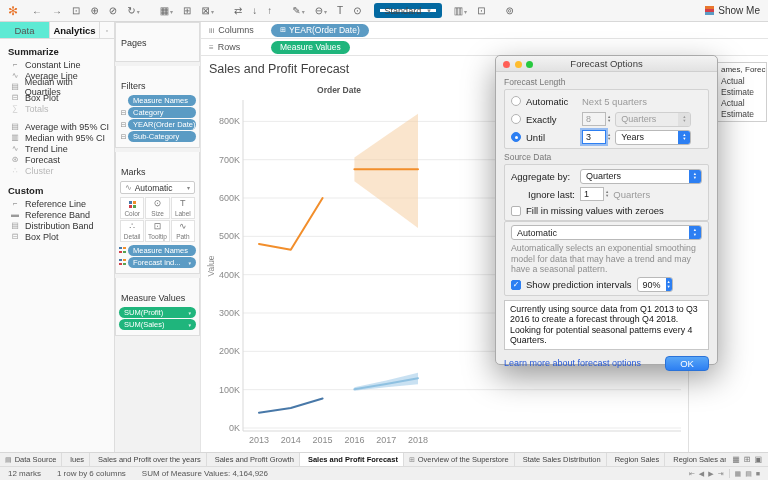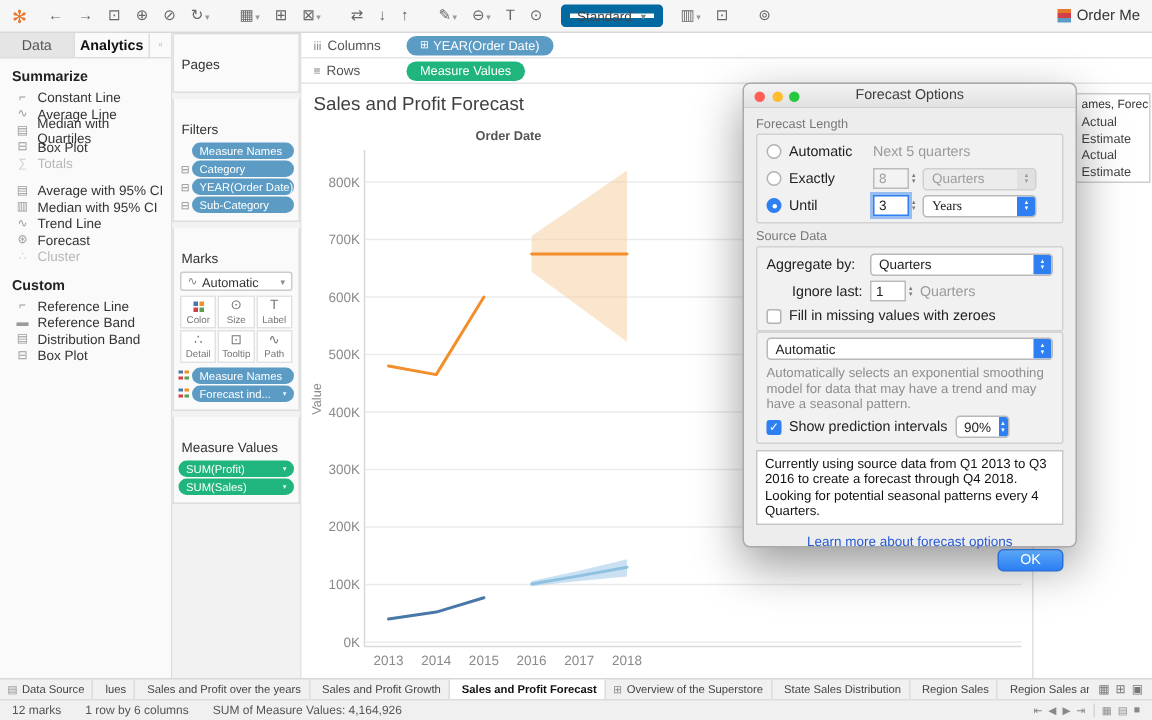--- a/index.html
+++ b/index.html
@@ -17,21 +17,21 @@
   .tb-select{display:flex;align-items:center;gap:6px;border:6px solid #0369a1;background:#fff;
              border-radius:3px;height:15px;padding:0 5px;font-size:9px;color:#444;margin:0 6px;}
   .tb-select .js-caret{font-size:7px;color:#888;}
   .showme{margin-left:auto;display:flex;align-items:center;gap:4px;font-size:10px;color:#333;}
   .showme-ic{width:9px;height:9px;background:linear-gradient(#e8762d 33%,#d33f49 33%,#d33f49 66%,#5b9bc4 66%);}
 
   
   .sidebar{position:absolute;left:0;top:22px;width:115px;bottom:28px;background:#fafafa;
            border-right:1px solid #ddd;}
   .side-tabs{display:flex;height:17px;border-bottom:1px solid #ddd;font-size:9.5px;align-items:stretch;}
-  .side-tab{flex:1;display:flex;align-items:center;justify-content:center;background:#e5e5e5;color:#555;
+  .side-tab{flex:1;display:flex;align-items:center;justify-content:center;background:#5eead4;color:#555;
             border-right:1px solid #ddd;}
   .side-tab.active{background:#fafafa;color:#111;font-weight:bold;}
   .side-mini{width:14px;display:flex;align-items:center;justify-content:center;font-size:7px;color:#999;}
   .an-section{padding:5px 0 2px 0;}
   .an-head{font-size:9.5px;font-weight:bold;color:#222;padding:2px 8px;}
   .an-item{display:flex;align-items:center;gap:5px;height:11px;padding:0 4px 0 10px;font-size:9px;color:#333;}
   .an-item .g{font-size:8px;color:#9a9a9a;width:10px;text-align:center;}
   .an-item.disabled{color:#b8b8b8;}
   .an-item.disabled .g{color:#cfcfcf;}
 
@@ -122,21 +122,21 @@
   .msel-step span{font-size:4.5px;line-height:4.5px;}
   .msel.dis{background:#ececec;border-color:#cfcfcf;}
   .msel.dis .msel-val{color:#9c9c9c;}
   .msel.dis .msel-step{background:#e0e0e0;color:#9a9a9a;}
   .chk{width:10px;height:10px;border:1px solid #b3b3b3;border-radius:2px;background:#fff;flex:none;
        display:flex;align-items:center;justify-content:center;font-size:8px;color:#fff;}
   .chk.on{background:var(--accent);border-color:var(--accent);}
   .desc{color:#8d8d8d;font-size:8.8px;line-height:10.5px;margin:2px 0 2px 0;}
   .summary{background:#fff;border:1px solid #c7c7c7;padding:3px 5px;font-size:8.8px;line-height:10.5px;
            color:#111;margin-top:4px;min-height:44px;}
-  .dlg-footer{display:flex;align-items:center;margin-top:6px;flex-direction:column;}
+  .dlg-footer{display:flex;align-items:center;margin-top:6px;}
   .dlg-link{color:var(--link);font-size:9px;}
   .ok-btn{margin-left:auto;width:44px;height:15px;border-radius:4px;color:#fff;font-size:9.5px;
           display:flex;align-items:center;justify-content:center;
           background:linear-gradient(#58a6f7,#2d7ff2);border:1px solid #2a72d8;}
 
   
   .tabbar{position:absolute;left:0;right:0;bottom:14px;height:14px;background:#f0f0f0;
           border-top:1px solid #d7d7d7;display:flex;align-items:stretch;overflow:hidden;}
   .tabstrip{display:flex;flex:1;overflow:hidden;}
   .tab{display:flex;align-items:center;gap:3px;padding:0 5px;font-size:7.5px;color:#444;
@@ -206,21 +206,21 @@
         <span class="tb-ic"><span>▥</span><span class="js-caret if-caret">▾</span></span>
 
         <span class="tb-ic"><span>⊡</span></span>
 
         <span class="tb-ic sep"><span></span></span>
 
         <span class="tb-ic"><span>⊚</span></span>
       </div>
     <div class="showme">
       <span class="showme-ic"></span>
-      <span>Order Me</span>
+      <span>Show Me</span>
     </div>
   </div>
 
   <div class="sidebar">
     <div class="side-tabs">
       <div class="side-tab">Data</div>
       <div class="side-tab active">Analytics</div>
       <div class="side-mini">▫</div>
     </div>
     <div>
@@ -535,21 +535,21 @@
               <span class="radio sel"></span>
               <span>Until</span>
             </span>
           <span class="spin focus">
             <span class="spin-val">3</span>
             <span class="spin-btns">
                 <span class="js-su">▴</span>
                 <span class="js-sd">▾</span>
               </span>
           </span>
-          <span class="msel" style="width:76px;font-family:Liberation Serif, serif;">
+          <span class="msel" style="width:76px;">
             <span class="msel-val">Years</span>
             <span class="msel-step">
                 <span class="js-su">▴</span>
                 <span class="js-sd">▾</span>
               </span>
           </span>
         </div>
       </div>
 
       <div class="sect">Source Data</div>

